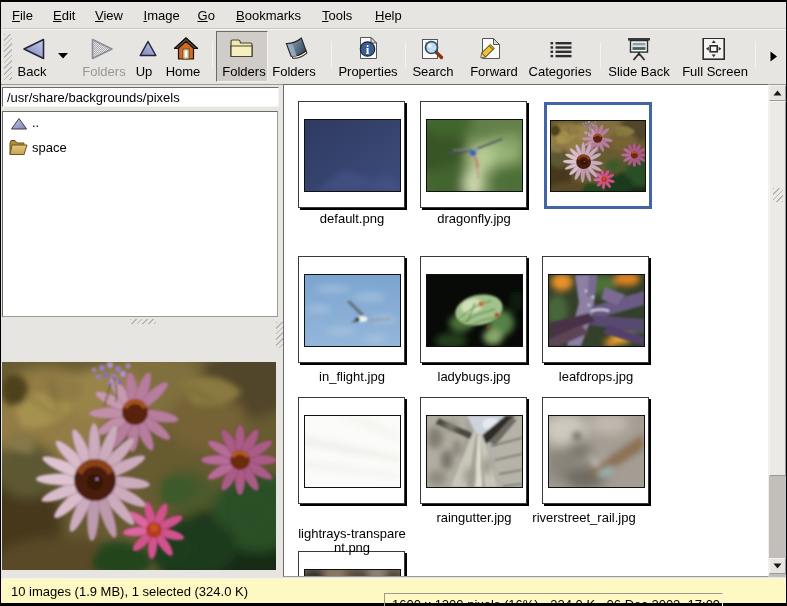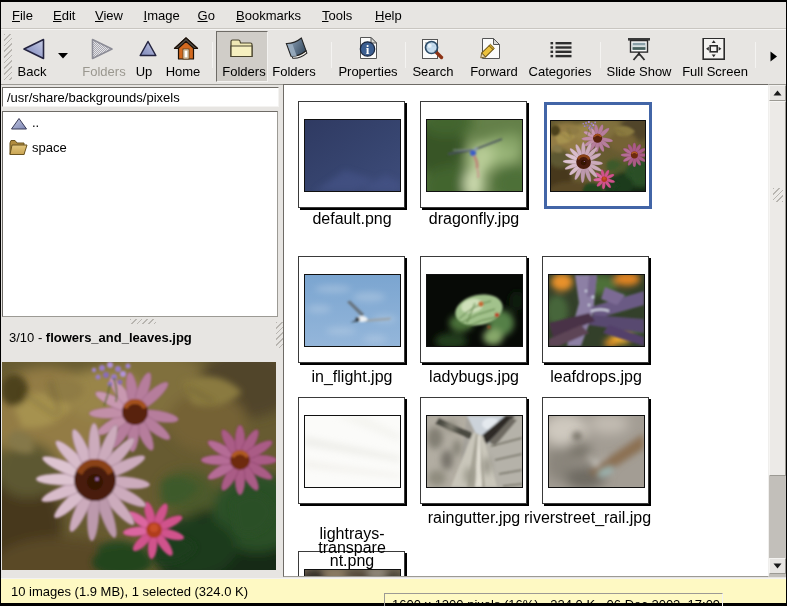--- a/index.html
+++ b/index.html
@@ -24,21 +24,21 @@
 #entry div{position:absolute;left:4px;top:2px;font-size:13px;color:#000;}
 #folderlist{position:absolute;left:2px;top:111px;width:276px;height:206px;background:#fff;border:1px solid #9c9a94;border-top-color:#6e6b66;border-left-color:#6e6b66;}
 #hsplit{position:absolute;left:2px;top:317px;width:276px;height:8px;}
 #infobar{position:absolute;left:9px;top:330px;width:274px;height:16px;font-size:13px;color:#000;}
 #vsplit{position:absolute;left:276px;top:322px;width:7px;height:26px;}
 
 #rpanel{position:absolute;left:283px;top:84px;width:486px;height:493px;background:#fff;border:1px solid #9c9a94;border-top-color:#6e6b66;border-left-color:#6e6b66;border-right:1px solid #f0efed;overflow:hidden;}
 .fr{position:absolute;width:107px;height:107px;background:#fff;border:1px solid #3a3a3a;box-shadow:2px 2px 0 #000;}
 .fr .im{position:absolute;left:5px;top:17px;width:97px;height:73px;border:1px solid #101010;overflow:hidden;}
 .fr .im svg{position:absolute;left:0;top:0;}
-.lbl{position:absolute;font-size:16px;color:#000;text-align:center;line-height:13.5px;}
+.lbl{position:absolute;font-size:13px;color:#000;text-align:center;line-height:13.5px;}
 #selfr{position:absolute;left:260px;top:17px;width:108px;height:107px;background:#fff;border:3px solid #4265a7;}
 #selfr .im{position:absolute;left:3px;top:15px;width:96px;height:72px;border:1px solid #101010;overflow:hidden;}
 #sellbl{position:absolute;left:257px;top:126px;width:111px;height:35px;background:#4265a7;border:1px dotted #000;color:#fff;font-size:13px;text-align:center;line-height:16.5px;}
 
 #sbar{position:absolute;left:769px;top:85px;width:17px;height:492px;background:#c2bfba;}
 .sbtn{position:absolute;left:0px;width:17px;height:16px;background:#e7e5e2;border:1px solid #9c9a94;border-top-color:#f4f3f1;border-left-color:#f4f3f1;}
 #sthumb{position:absolute;left:0px;top:16px;width:17px;height:375px;background:#eceae7;border:1px solid #9c9a94;border-top-color:#f6f5f3;border-left-color:#f6f5f3;}
 
 #statusbar{position:absolute;left:1px;top:578px;width:785px;height:25px;background:#fef9c3;border-top:1px solid #f4f3f1;}
 #stleft{position:absolute;left:10px;top:5px;font-size:13px;color:#000;}
@@ -69,21 +69,21 @@
   <div class="tlabel" style="left:-14px">Back</div>
   <div class="tlabel" style="left:58px;color:#9a978f">Folders</div>
   <div class="tlabel" style="left:98px">Up</div>
   <div class="tlabel" style="left:137px">Home</div>
   <div class="tlabel" style="left:198px">Folders</div>
   <div class="tlabel" style="left:248px">Folders</div>
   <div class="tlabel" style="left:322px">Properties</div>
   <div class="tlabel" style="left:387px">Search</div>
   <div class="tlabel" style="left:448px">Forward</div>
   <div class="tlabel" style="left:514px">Categories</div>
-  <div class="tlabel" style="left:593px">Slide Show</div>
+  <div class="tlabel" style="left:593px">Slide Back</div>
   <div class="tlabel" style="left:669px">Full Screen</div>
   <div class="tsep" style="left:211px"></div>
   <div class="tsep" style="left:330px"></div>
   <div class="tsep" style="left:404px"></div>
   <div class="tsep" style="left:599px"></div>
   <div class="tsep" style="left:754px"></div>
 
   <svg class="abs" style="left:21px;top:8px" width="23" height="22" viewBox="0 0 23 22">
     <defs>
           <linearGradient id="gtri" x1="1" y1="0" x2="0" y2="1">
@@ -217,21 +217,20 @@
             <stop offset="1" stop-color="#c9a452"></stop>
     </linearGradient>
         </defs>
     <path d="M1,4 L1,15.5 L15,15.5 L15,4 L8,4 L6,1.5 L2,1.5 L1,4 Z" fill="#b18c3e" stroke="#6b5420" stroke-width="1"></path>
     <path d="M3,6 L1,15.5 L15,15.5 L18,6 Z" fill="url(#pfold)" stroke="#6b5420" stroke-width="1"></path>
   </svg>
 </div>
 <div id="hsplit">
       <div class="abs hatch" style="left:128px;top:2px;width:26px;height:5px;"></div>
     </div>
-<div id="infobar">3/10 - <b>flowers_and_leaves.jpg</b></div>
 <div id="vsplit" class="hatch"></div>
 
 <svg width="0" height="0" style="position:absolute">
 <defs>
 <filter id="b6" x="-40%" y="-40%" width="180%" height="180%">
           <feGaussianBlur stdDeviation="6"></feGaussianBlur>
         </filter>
 <filter id="b3" x="-40%" y="-40%" width="180%" height="180%">
           <feGaussianBlur stdDeviation="3"></feGaussianBlur>
         </filter>

